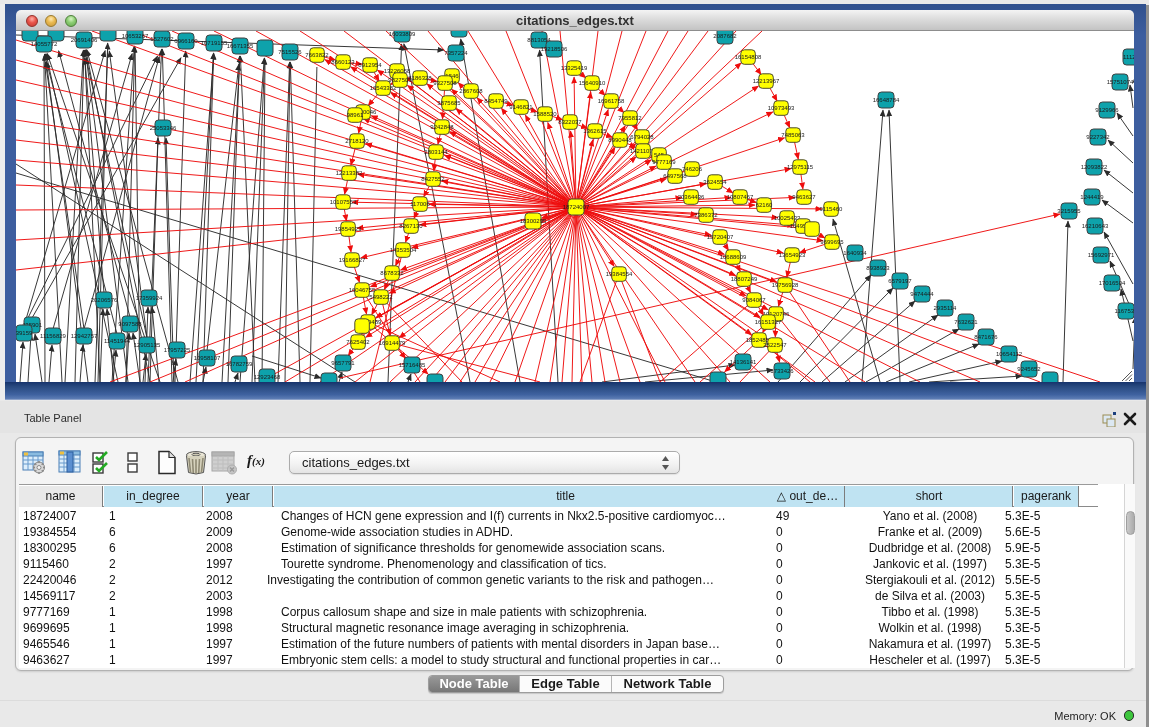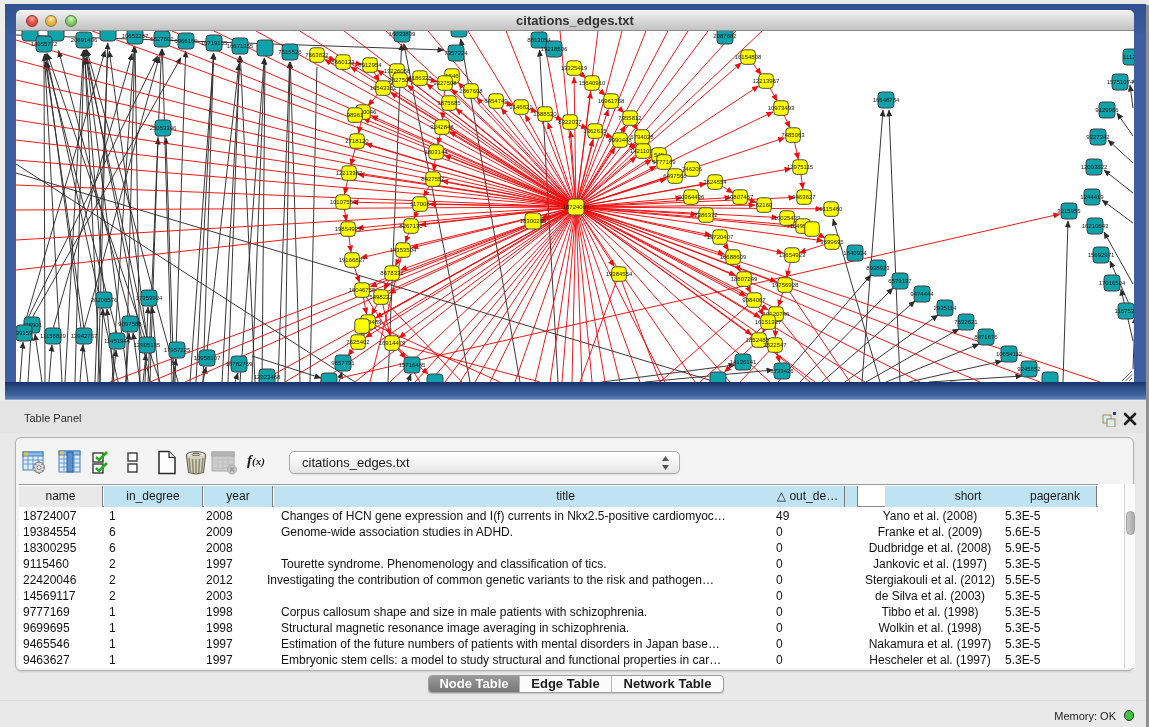--- a/index.html
+++ b/index.html
@@ -1041,22 +1041,22 @@
             </svg>
         </div>
       </div>
       <div id="tbl">
         <div id="thead">
 <div class="th" style="left:0px;width:84px;background:#e9e9e9">name</div>
 <div class="th" style="left:85px;width:99px;background:#bfe3f2">in_degree</div>
 <div class="th" style="left:185px;width:69px;background:#bfe3f2">year</div>
 <div class="th" style="left:255px;width:584px;background:#bfe3f2">title</div>
 <div class="th" style="left:752px;width:74px;background:#bfe3f2">△ out_de…</div>
-<div class="th" style="left:866px;width:167px;background:#bfe3f2">short</div>
-<div class="th" style="left:995px;width:83px;background:#bfe3f2">pagerank</div>
+<div class="th" style="left:827px;width:167px;background:#bfe3f2">short</div>
+<div class="th" style="left:995px;width:65px;background:#bfe3f2">pagerank</div>
         </div>
         <div id="tbody">
 <div class="tr">
               <div class="td" style="left:4px">18724007</div>
               <div class="td" style="left:90px">1</div>
               <div class="td" style="left:187px">2008</div>
               <div class="td" style="left:262px;width:489px">Changes of HCN gene expression and I(f) currents in Nkx2.5-positive cardiomyoc…</div>
               <div class="td" style="left:757px">49</div>
               <div class="td" style="left:827px;width:168px;text-align:center">Yano et al. (2008)</div>
               <div class="td" style="left:986px">5.3E-5</div>
@@ -1067,20 +1067,21 @@
               <div class="td" style="left:187px">2009</div>
               <div class="td" style="left:262px;width:489px">Genome-wide association studies in ADHD.</div>
               <div class="td" style="left:757px">0</div>
               <div class="td" style="left:827px;width:168px;text-align:center">Franke et al. (2009)</div>
               <div class="td" style="left:986px">5.6E-5</div>
             </div>
 <div class="tr">
               <div class="td" style="left:4px">18300295</div>
               <div class="td" style="left:90px">6</div>
               <div class="td" style="left:187px">2008</div>
+              <div class="td" style="left:262px;width:489px">Estimation of significance thresholds for genomewide association scans.</div>
               <div class="td" style="left:757px">0</div>
               <div class="td" style="left:827px;width:168px;text-align:center">Dudbridge et al. (2008)</div>
               <div class="td" style="left:986px">5.9E-5</div>
             </div>
 <div class="tr">
               <div class="td" style="left:4px">9115460</div>
               <div class="td" style="left:90px">2</div>
               <div class="td" style="left:187px">1997</div>
               <div class="td" style="left:262px;width:489px">Tourette syndrome. Phenomenology and classification of tics.</div>
               <div class="td" style="left:757px">0</div>

